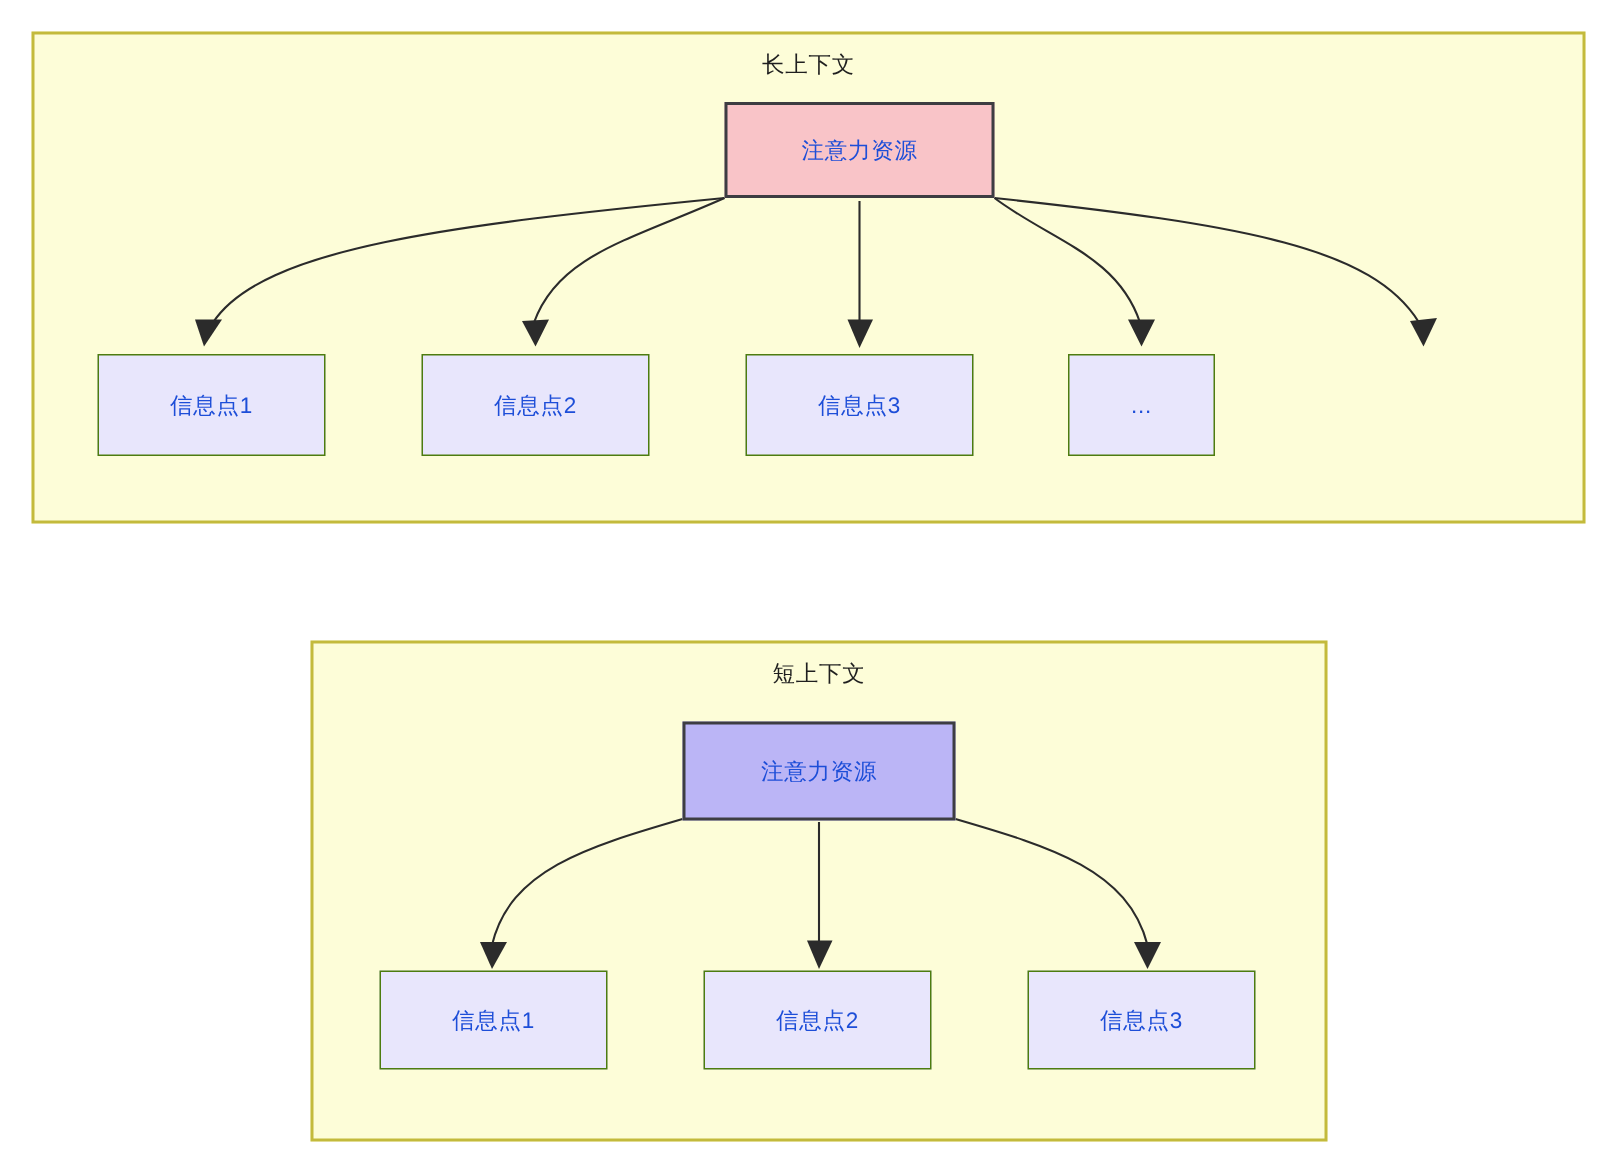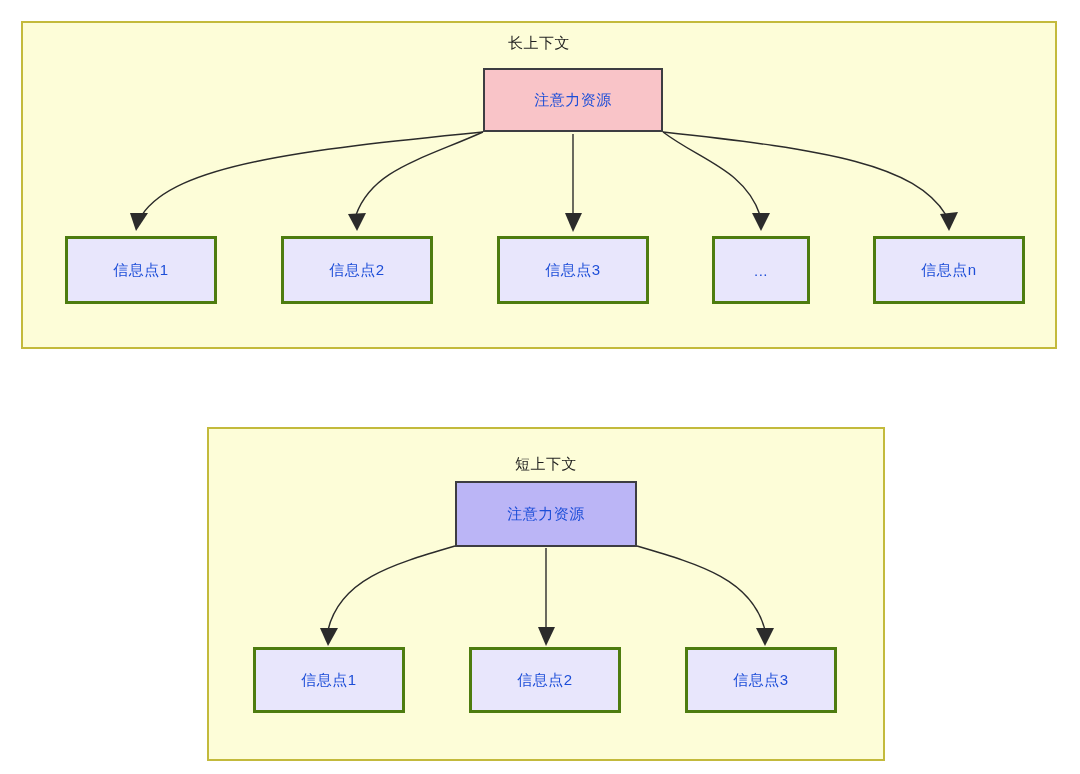--- a/index.html
+++ b/index.html
@@ -43,21 +43,21 @@
   .panel-title {
     position: absolute;
     width: 100%;
     text-align: center;
     font-size: 15px;
     color: #1f1f1f;
     letter-spacing: 0.5px;
     white-space: nowrap;
   }
   #title-long { top: 11px; }
-  #title-short { top: 26px; }
+  #title-short { top: 11px; }
 
   .node {
     position: absolute;
     box-sizing: border-box;
     display: flex;
     align-items: center;
     justify-content: center;
     font-size: 15px;
     color: #1d4ed8;
     letter-spacing: 0.5px;
@@ -66,21 +66,21 @@
   .node-attention-pink {
     background: #f9c4c8;
     border: 2px solid #3d3d42;
   }
   .node-attention-blue {
     background: #bbb5f6;
     border: 2px solid #3d3d42;
   }
   .node-info {
     background: #e8e6fc;
-    border: 3px solid #4d7c0f;
+    border: 1px solid #4d7c0f;
   }
 
   svg.edges {
     position: absolute;
     left: 0;
     top: 0;
     width: 1080px;
     height: 774px;
     pointer-events: none;
     overflow: visible;
@@ -124,21 +124,20 @@
   <div class="node node-attention-pink" style="left:483px; top:68px; width:180px; height:64px;">注意力资源</div>
 
   <div class="node node-info" style="left:65px; top:236px; width:152px; height:68px;">信息点1</div>
 
   <div class="node node-info" style="left:281px; top:236px; width:152px; height:68px;">信息点2</div>
 
   <div class="node node-info" style="left:497px; top:236px; width:152px; height:68px;">信息点3</div>
 
   <div class="node node-info" style="left:712px; top:236px; width:98px; height:68px;">...</div>
 
-  <div class="node node-info" style="left:873px; top:236px; width:152px; height:68px;">信息点n</div>
 
   <div class="panel" id="panel-short">
     <div class="panel-title" id="title-short">短上下文</div>
   </div>
 
   <svg class="edges">
     <path d="M 455,546 C 390,565 340,580 328,630"></path>
     <polygon points="328,646 320,628 338,628"></polygon>
 
     <path d="M 546,548 L 546,628"></path>

